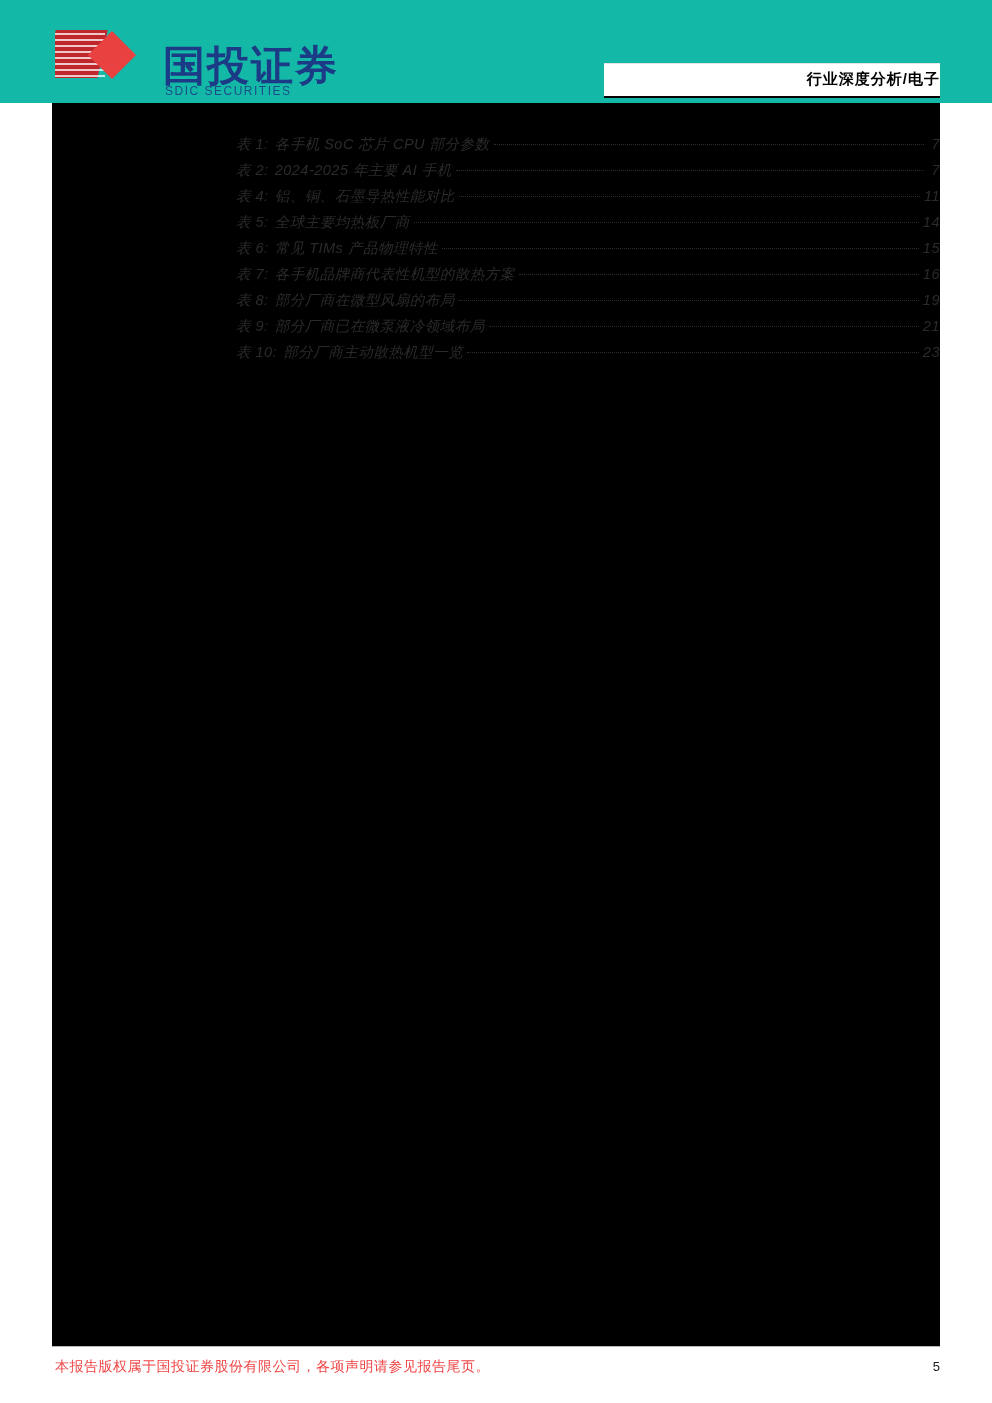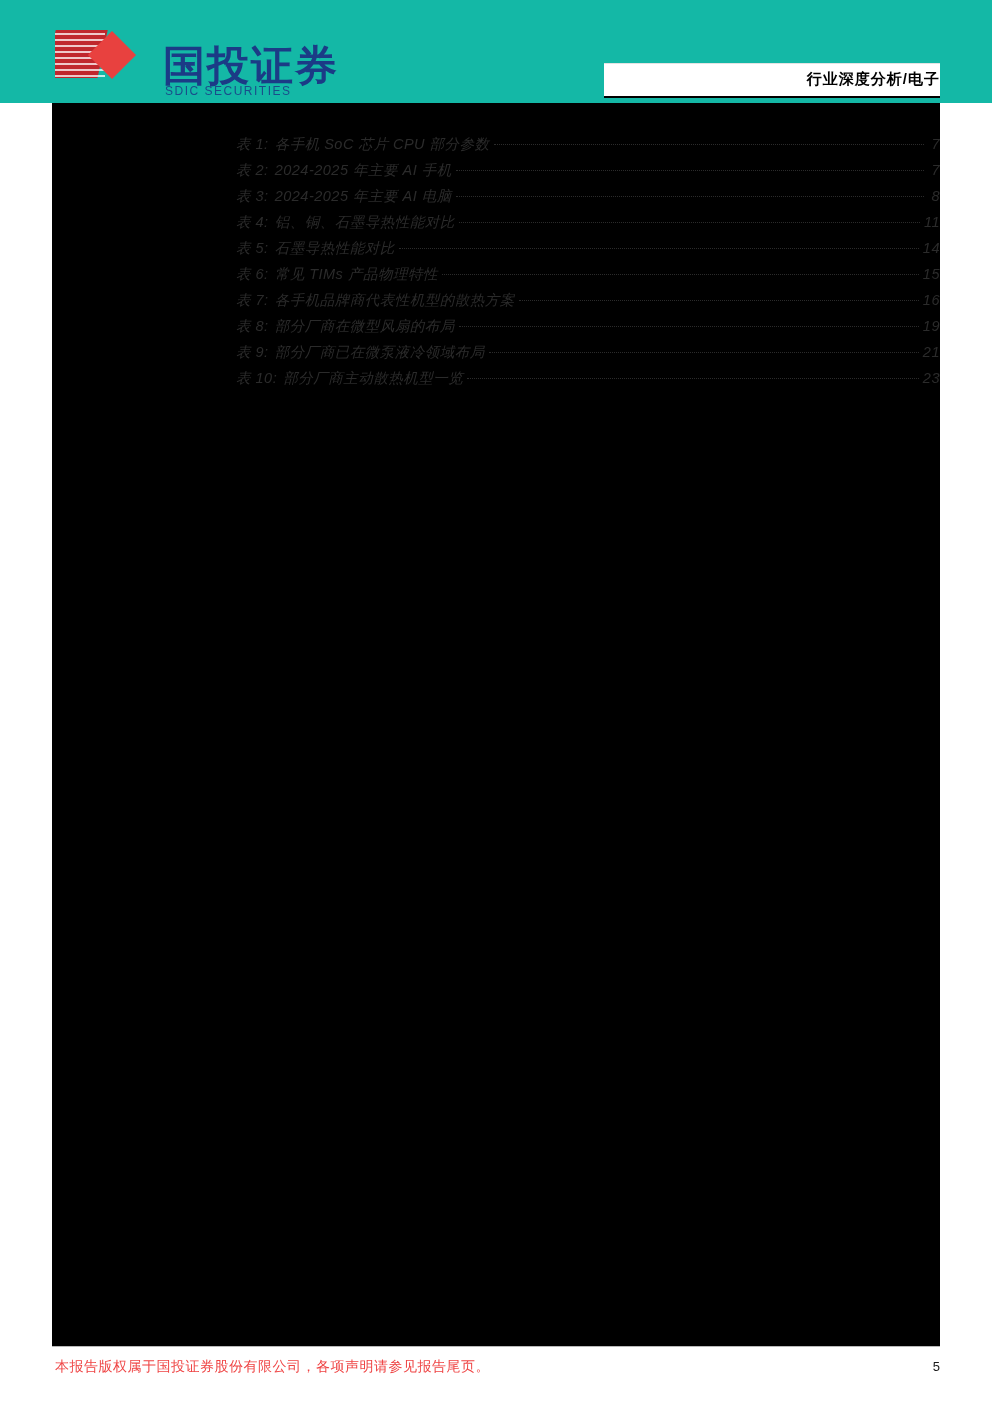--- a/index.html
+++ b/index.html
@@ -217,34 +217,28 @@
       <span class="toc-dots"></span>
       <span class="toc-page">7</span>
     </div>
     <div class="toc-row">
       <span class="toc-label">表 2:</span>
       <span class="toc-title">2024-2025 年主要 AI 手机</span>
       <span class="toc-dots"></span>
       <span class="toc-page">7</span>
     </div>
     <div class="toc-row">
-      <span class="toc-label">表 3:</span>
-      <span class="toc-title">2024-2025 年主要 AI 电脑</span>
-      <span class="toc-dots"></span>
-      <span class="toc-page">8</span>
-    </div>
-    <div class="toc-row">
       <span class="toc-label">表 4:</span>
       <span class="toc-title">铝、铜、石墨导热性能对比</span>
       <span class="toc-dots"></span>
       <span class="toc-page">11</span>
     </div>
     <div class="toc-row">
       <span class="toc-label">表 5:</span>
-      <span class="toc-title">石墨导热性能对比</span>
+      <span class="toc-title">全球主要均热板厂商</span>
       <span class="toc-dots"></span>
       <span class="toc-page">14</span>
     </div>
     <div class="toc-row">
       <span class="toc-label">表 6:</span>
       <span class="toc-title">常见 TIMs 产品物理特性</span>
       <span class="toc-dots"></span>
       <span class="toc-page">15</span>
     </div>
     <div class="toc-row">

